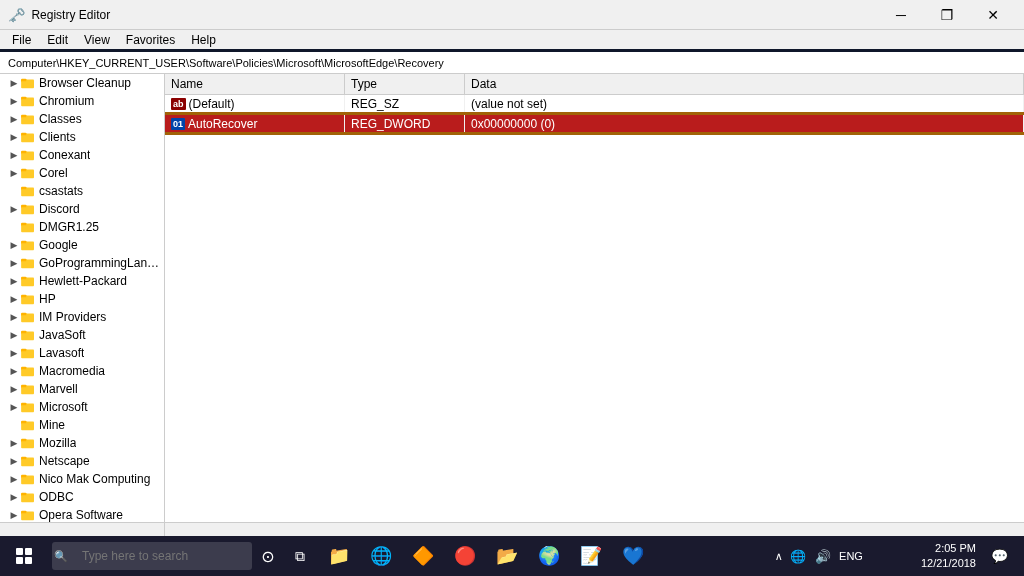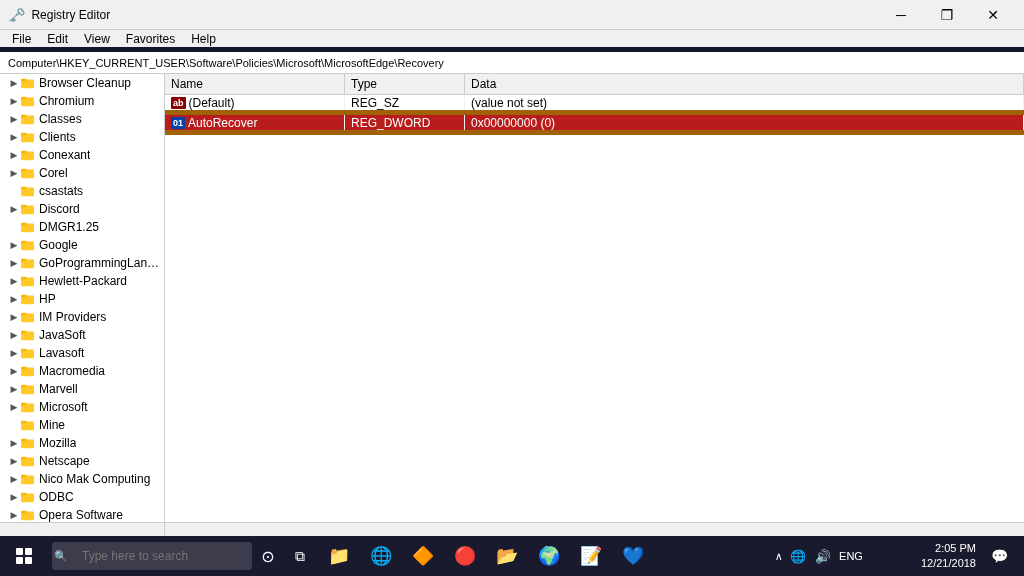--- a/index.html
+++ b/index.html
@@ -34,21 +34,21 @@
       display: flex; align-items: center; justify-content: center;
     }
 
     
     .menu-bar {
       height: 22px;
       background: #f0f0f0;
       display: flex;
       align-items: center;
       padding: 0 4px;
-      border-bottom: 5px solid #0f172a;
+      border-bottom: 3px solid #0f172a;
       flex-shrink: 0;
     }
     .menu-item {
       padding: 2px 8px;
       cursor: pointer;
       font-size: 12px;
     }
 
     
     .address-bar {
@@ -144,21 +144,21 @@
       border-right: 1px solid #ccc;
       height: 20px;
       display: flex;
       align-items: center;
     }
 
     .value-row {
       display: flex;
       align-items: center;
       height: 20px;
-      border-bottom: 5px solid #a16207;
+      border-bottom: 3px solid #a16207;
     }
     .value-row.selected { background: #b91c1c; color: #fff; }
 
     .value-row .col-name,
     .value-row .col-type,
     .value-row .col-data {
       padding: 0 6px;
       font-size: 12px;
       height: 100%;
       display: flex;

